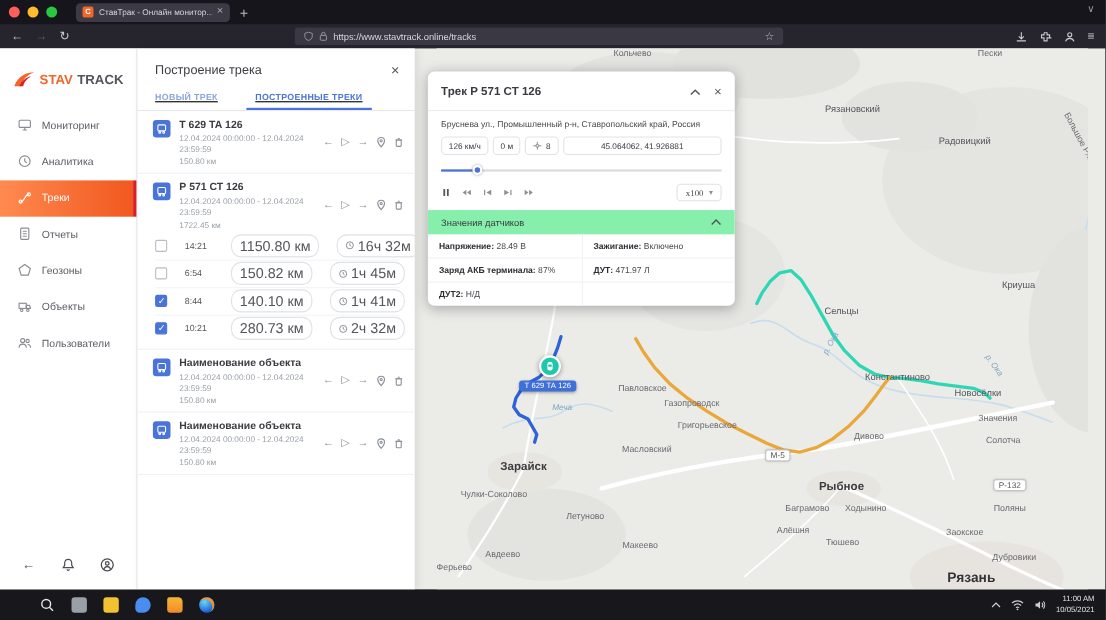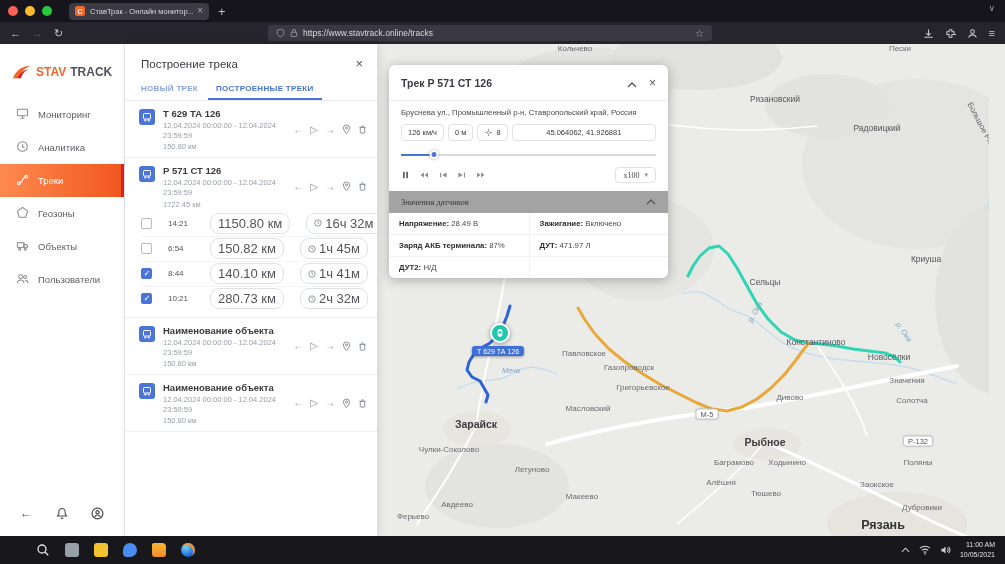--- a/index.html
+++ b/index.html
@@ -72,21 +72,21 @@
   .sb-bottom svg { display:block; }
   .sb-back { font-size:12px; }
 
   
   .tracks-panel { position:absolute; left:125px; top:0; width:252px; height:492px; background:#fff;
     box-shadow:2px 0 8px rgba(0,0,0,.10); display:flex; flex-direction:column; }
   .tp-header { display:flex; justify-content:space-between; align-items:center;
     padding:13px 14px 8px 16px; }
   .tp-title { font-size:11.5px; color:#3d3d44; }
   .tp-close { color:#555; font-size:13px; line-height:1; }
-  .tp-tabs { display:flex; gap:2px; padding:0 8px; border-bottom:1px solid #e8e8ee; }
+  .tp-tabs { display:flex; gap:18px; padding:0 8px; border-bottom:1px solid #e8e8ee;text-decoration:underline; }
   .tp-tab { font-size:8px; font-weight:bold; letter-spacing:.3px; color:#8aa4de; padding:6px 8px 5px; }
   .tp-tab.active { color:#4a74d8; border-bottom:2px solid #4a74d8; }
   .track-list { overflow:hidden; }
   .track-item { border-bottom:1px solid #eef0f3; padding:7px 10px 6px 14px; }
   .ti-row { display:flex; }
   .ti-icon { width:16px; height:16px; border-radius:3px; background:#4a74d8; display:flex;
     align-items:center; justify-content:center; flex:none; margin-top:1px; }
   .ti-body { flex:1; margin-left:8px; min-width:0; }
   .ti-name { font-size:9.5px; font-weight:bold; color:#3a3a40; }
   .ti-period { font-size:7.5px; color:#9aa0a8; line-height:1.35; max-width:122px; margin-top:2px; }
@@ -123,22 +123,22 @@
   .dp-time { font-size:8.5px; color:#3a3a40; padding:4px 12px 2px; }
   .dp-slider { margin:3px 12px 2px; position:relative; height:10px; }
   .sl-track { position:absolute; top:4px; left:0; right:0; height:2px; background:#dadbe2; }
   .sl-fill { position:absolute; top:4px; left:0; height:2px; background:#4a74d8; }
   .sl-handle { position:absolute; top:0; width:9px; height:9px; border-radius:50%; background:#4a74d8;
     border:2px solid #fff; box-shadow:0 0 3px rgba(0,0,0,.35); transform:translateX(-50%); }
   .dp-controls { display:flex; align-items:center; gap:9px; padding:5px 12px 8px;font-family:Liberation Serif, serif; }
   .pc svg { display:block; }
   .dp-speed { margin-left:auto; border:1px solid #dfe1e6; border-radius:4px; padding:2.5px 7px;
     font-size:8px; color:#44444a; display:flex; gap:5px; align-items:center; }
-  .sensors-header { background:#a3a3a3; padding:6px 12px; display:flex; align-items:center;
-    justify-content:space-between; font-size:8.5px; color:#3a3a40;font-family:Liberation Serif, serif; }
+  .sensors-header { background:#86efac; padding:6px 12px; display:flex; align-items:center;
+    justify-content:space-between; font-size:8.5px; color:#3a3a40; }
   .sensor-grid { display:grid; grid-template-columns:1fr 1fr; }
   .sensor-cell { padding:6px 10px; font-size:7.8px; color:#4a4a50; border-bottom:1px solid #f0f1f4; }
   .sensor-cell.rc { border-left:1px solid #f0f1f4; }
   .sensor-cell.last { border-bottom:none; }
   .sensor-cell b { color:#2d2d33; }
 
   
   .taskbar { position:absolute; left:0; top:536px; width:1005px; height:28px; background:#17171c;
     display:flex; align-items:center; padding:0 10px; }
   .tb-apps { display:flex; gap:15px; align-items:center; margin-left:26px; }
@@ -316,20 +316,27 @@
       <div class="mi active">
         <span><svg width="13" height="13" viewBox="0 0 14 14" fill="none" stroke-width="1.1">
               <path d="M3 11c4.5 0 3.5-7 8-7"></path>
               <circle cx="3" cy="11" r="1.5"></circle>
               <circle cx="11" cy="4" r="1.5"></circle>
             </svg></span>
         <span>Треки</span>
       </div>
       <div class="mi">
         <span><svg width="13" height="13" viewBox="0 0 14 14" fill="none" stroke-width="1.1">
+              <rect x="3" y="1.5" width="8" height="11" rx="1"></rect>
+              <path d="M5 4.5h4M5 7h4M5 9.5h4"></path>
+            </svg></span>
+        <span>Отчеты</span>
+      </div>
+      <div class="mi">
+        <span><svg width="13" height="13" viewBox="0 0 14 14" fill="none" stroke-width="1.1">
               <polygon points="7,1.5 12.5,5.5 10.5,12 3.5,12 1.5,5.5"></polygon>
             </svg></span>
         <span>Геозоны</span>
       </div>
       <div class="mi">
         <span><svg width="13" height="13" viewBox="0 0 14 14" fill="none" stroke-width="1.1">
               <rect x="1.5" y="4" width="7" height="5"></rect>
               <path d="M8.5 6h3l1 2v1h-4z"></path>
               <circle cx="4" cy="10.8" r="1.2"></circle>
               <circle cx="10" cy="10.8" r="1.2"></circle>

